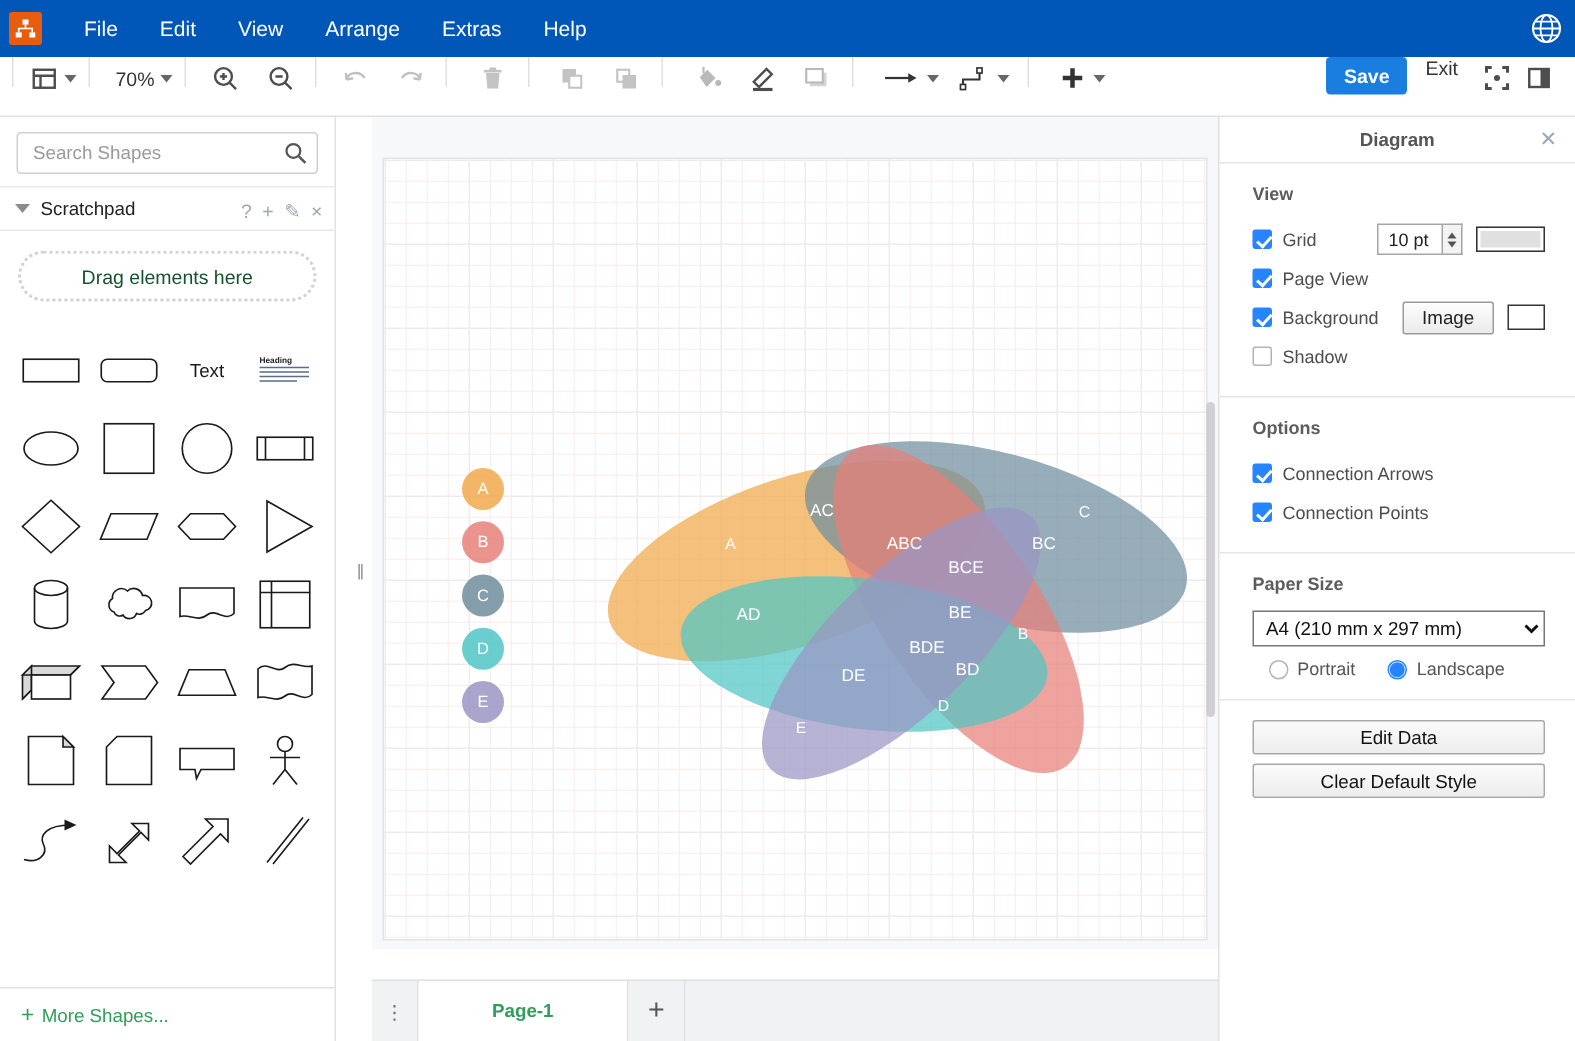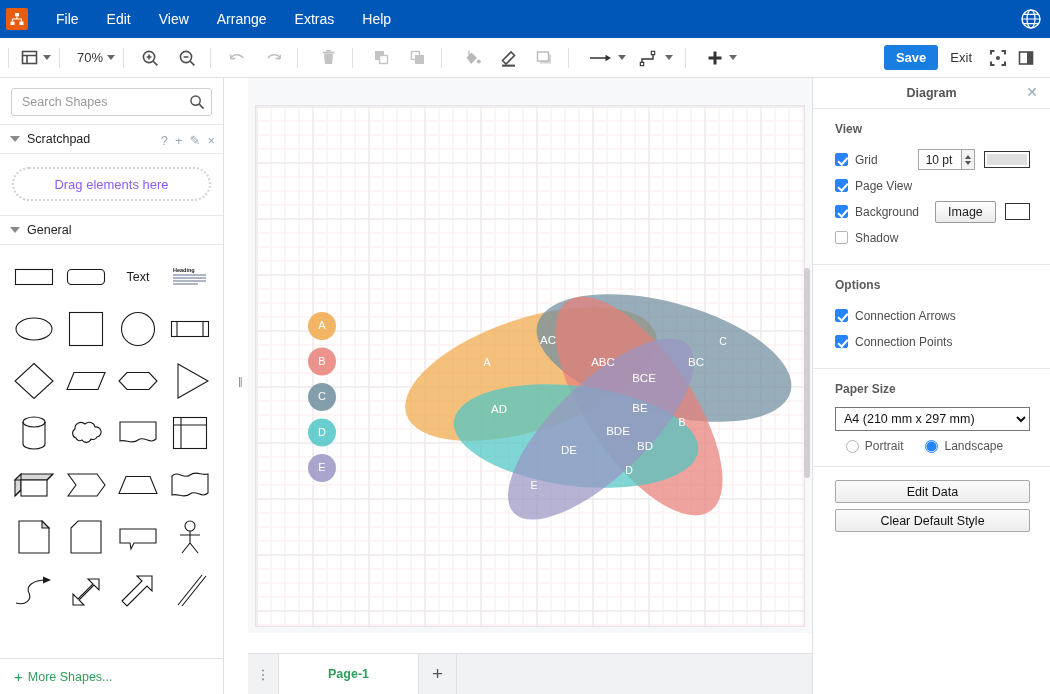--- a/index.html
+++ b/index.html
@@ -30,21 +30,21 @@
   }
   #globe-btn {
     position: absolute; right: 8px; top: 8px;
     width: 22px; height: 22px;
   }
 
   
   #toolbar {
     position: absolute; top: 38px; left: 0; width: 1050px; height: 40px;
     background: #ffffff; border-bottom: 1px solid #e0e0e0;
-    display: flex; align-items: center;
+    display: flex; align-items: flex-start;
   }
   .tb-sep {
     width: 1px; height: 20px; background: #e0e0e0; margin: 0 6px;
   }
   .tb-btn {
     display: flex; align-items: center; justify-content: center;
     height: 28px; min-width: 28px; padding: 0 3px;
     cursor: default; border-radius: 2px;
   }
   .tb-btn.with-caret { padding-right: 2px; }
@@ -95,21 +95,21 @@
   .sect-actions {
     position: absolute; right: 8px; top: 0; height: 30px;
     display: flex; align-items: center; gap: 7px;
   }
   .sp-act { font-size: 13px; color: #9aa8b5; cursor: pointer; line-height: 1; }
 
   #scratchpad-body { padding: 13px 12px 14px 12px; }
   #scratch-drop {
     height: 34px; border: 2px dotted #d2d2d2; border-radius: 17px;
     display: flex; align-items: center; justify-content: center;
-    color: #8b5cf6; font-size: 13px;
+    color: #14532d; font-size: 13px;
   }
 
   #shape-grid {
     padding: 6px 0 0 0; display: grid;
     grid-template-columns: repeat(4, 52px);
     justify-content: start; padding-left: 8px;
     row-gap: 0px;
   }
   .shape-cell {
     width: 52px; height: 52px;
@@ -457,24 +457,20 @@
       <span class="sp-act">+</span>
       <span class="sp-act">✎</span>
       <span class="sp-act">×</span>
     </span>
   </div>
 
   <div id="scratchpad-body">
     <div id="scratch-drop">Drag elements here</div>
   </div>
 
-  <div class="sect-header">
-    <span class="tri-down"></span>
-    <span class="sect-title">General</span>
-  </div>
 
   <div id="shape-grid">
 
     <div class="shape-cell">
         <svg width="44" height="30" viewBox="0 0 44 30">
           <rect class="shp" x="3.5" y="7.5" width="37" height="15"></rect>
         </svg>
       </div>
     <div class="shape-cell">
         <svg width="44" height="30" viewBox="0 0 44 30">

